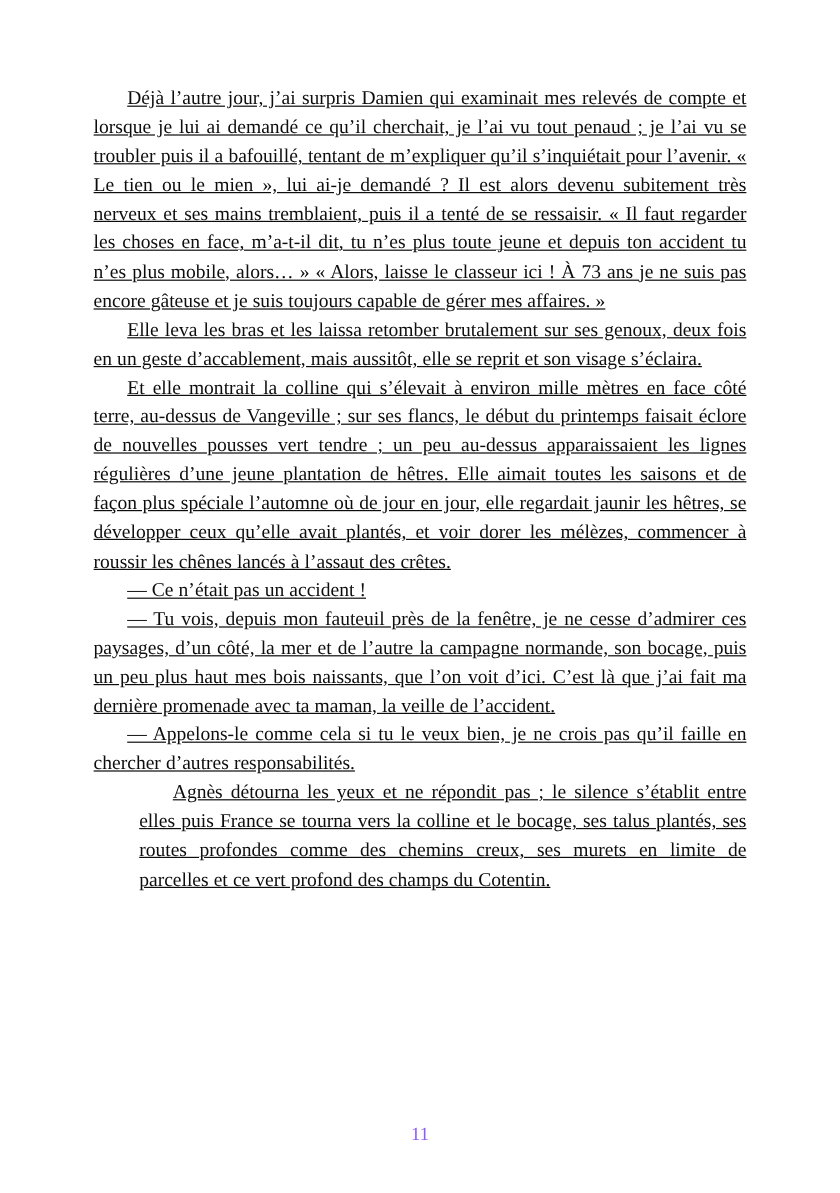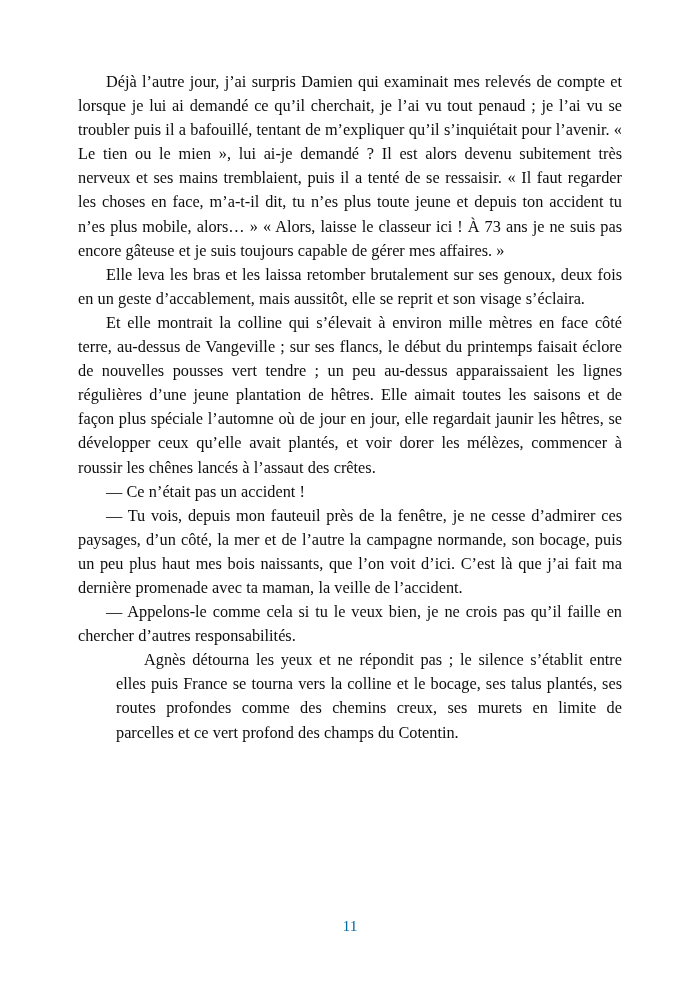--- a/index.html
+++ b/index.html
@@ -31,38 +31,39 @@
     font-family: "Liberation Serif", "DejaVu Serif", serif;
     font-size: 16.3px;
     line-height: 24.1px;
     color: #0d0d0d;
     text-align: justify;
     text-justify: inter-word;
     text-indent: 28px;
     hyphens: manual;
     -webkit-hyphens: manual;
     word-spacing: 0.01em;
+    text-decoration: underline;
   }
 
   
   .para:last-child {
     margin-bottom: 0;
     margin-left: 38px;
   }
 
   .page-number {
     position: absolute;
     left: 0;
     right: 0;
-    top: 916px;
+    top: 936px;
     text-align: center;
     font-family: "Liberation Serif", "DejaVu Serif", serif;
     font-size: 15.5px;
     line-height: 20px;
-    color: #0369a1;
+    color: #8b5cf6;
   }
 </style>
 </head>
 <body>
 
 <div class="page">
 
   <div class="text-block">
     <p class="para">Déjà l’autre jour, j’ai surpris Damien qui examinait mes relevés de compte et lorsque je lui ai demandé ce qu’il cherchait, je l’ai vu tout penaud ; je l’ai vu se troubler puis il a bafouillé, tentant de m’expliquer qu’il s’inquiétait pour l’avenir. « Le tien ou le mien », lui ai-je demandé ? Il est alors devenu subitement très nerveux et ses mains tremblaient, puis il a tenté de se ressaisir. « Il faut regarder les choses en face, m’a-t-il dit, tu n’es plus toute jeune et depuis ton accident tu n’es plus mobile, alors… » « Alors, laisse le classeur ici ! À 73 ans je ne suis pas encore gâteuse et je suis toujours capable de gérer mes affaires. »</p>
     <p class="para">Elle leva les bras et les laissa retomber brutalement sur ses genoux, deux fois en un geste d’accablement, mais aussitôt, elle se reprit et son visage s’éclaira.</p>

